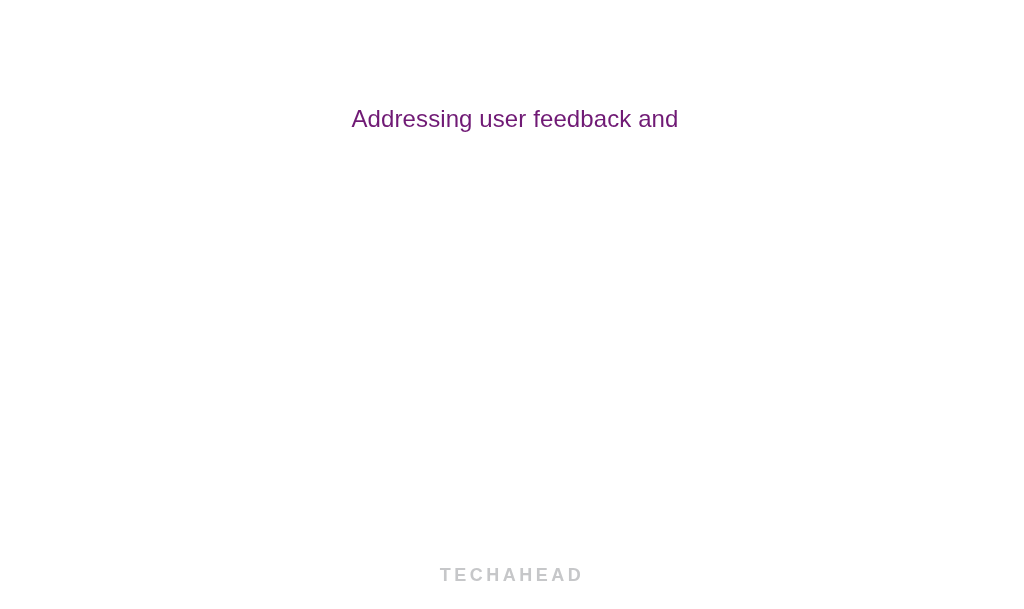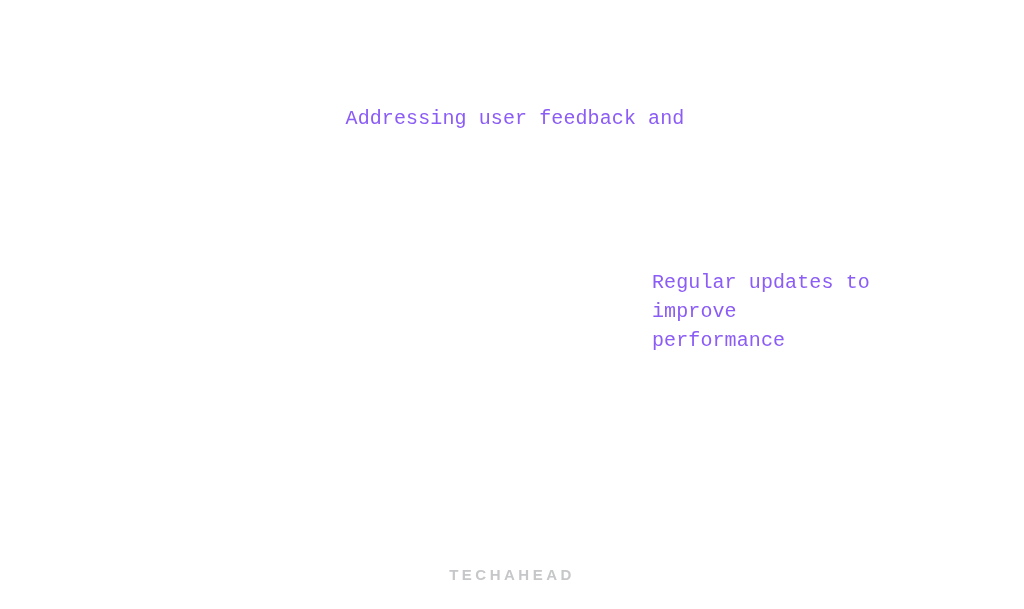--- a/index.html
+++ b/index.html
@@ -10,25 +10,24 @@
   }
   #canvas {
     position: relative;
     width: 1024px;
     height: 609px;
     background: #ffffff;
     overflow: hidden;
   }
   .label {
     position: absolute;
-    color: #8b5cf6;
-    font-size: 20px;
+    color: #701a75;
+    font-size: 24px;
     line-height: 29px;
     letter-spacing: 0.1px;
-    font-family: Liberation Mono, monospace;
   }
   .label .line { display: block; }
   #top-label {
     left: 315px;
     top: 104px;
     width: 400px;
     text-align: center;
   }
   #right-label {
     left: 652px;
@@ -63,38 +62,34 @@
     dominant-baseline: central;
     letter-spacing: 0.5px;
   }
   #logo {
     position: absolute;
     left: 412px;
     top: 566px;
     width: 200px;
     text-align: center;
     color: #c6c7c9;
-    font-size: 15px;
+    font-size: 18px;
     font-weight: bold;
     letter-spacing: 3.5px;
     line-height: 18px;
   }
 </style>
 </head>
 <body>
 
 <div id="canvas">
 
   <div class="label" id="top-label">
     <span class="line">Addressing user feedback and</span>
   </div>
 
-  <div class="label" id="right-label">
-    <span class="line">Regular updates to improve</span>
-    <span class="line">performance</span>
-  </div>
 
 
 
 
   <div id="logo">TECHAHEAD</div>
 
 </div>
 
 </body></html>

